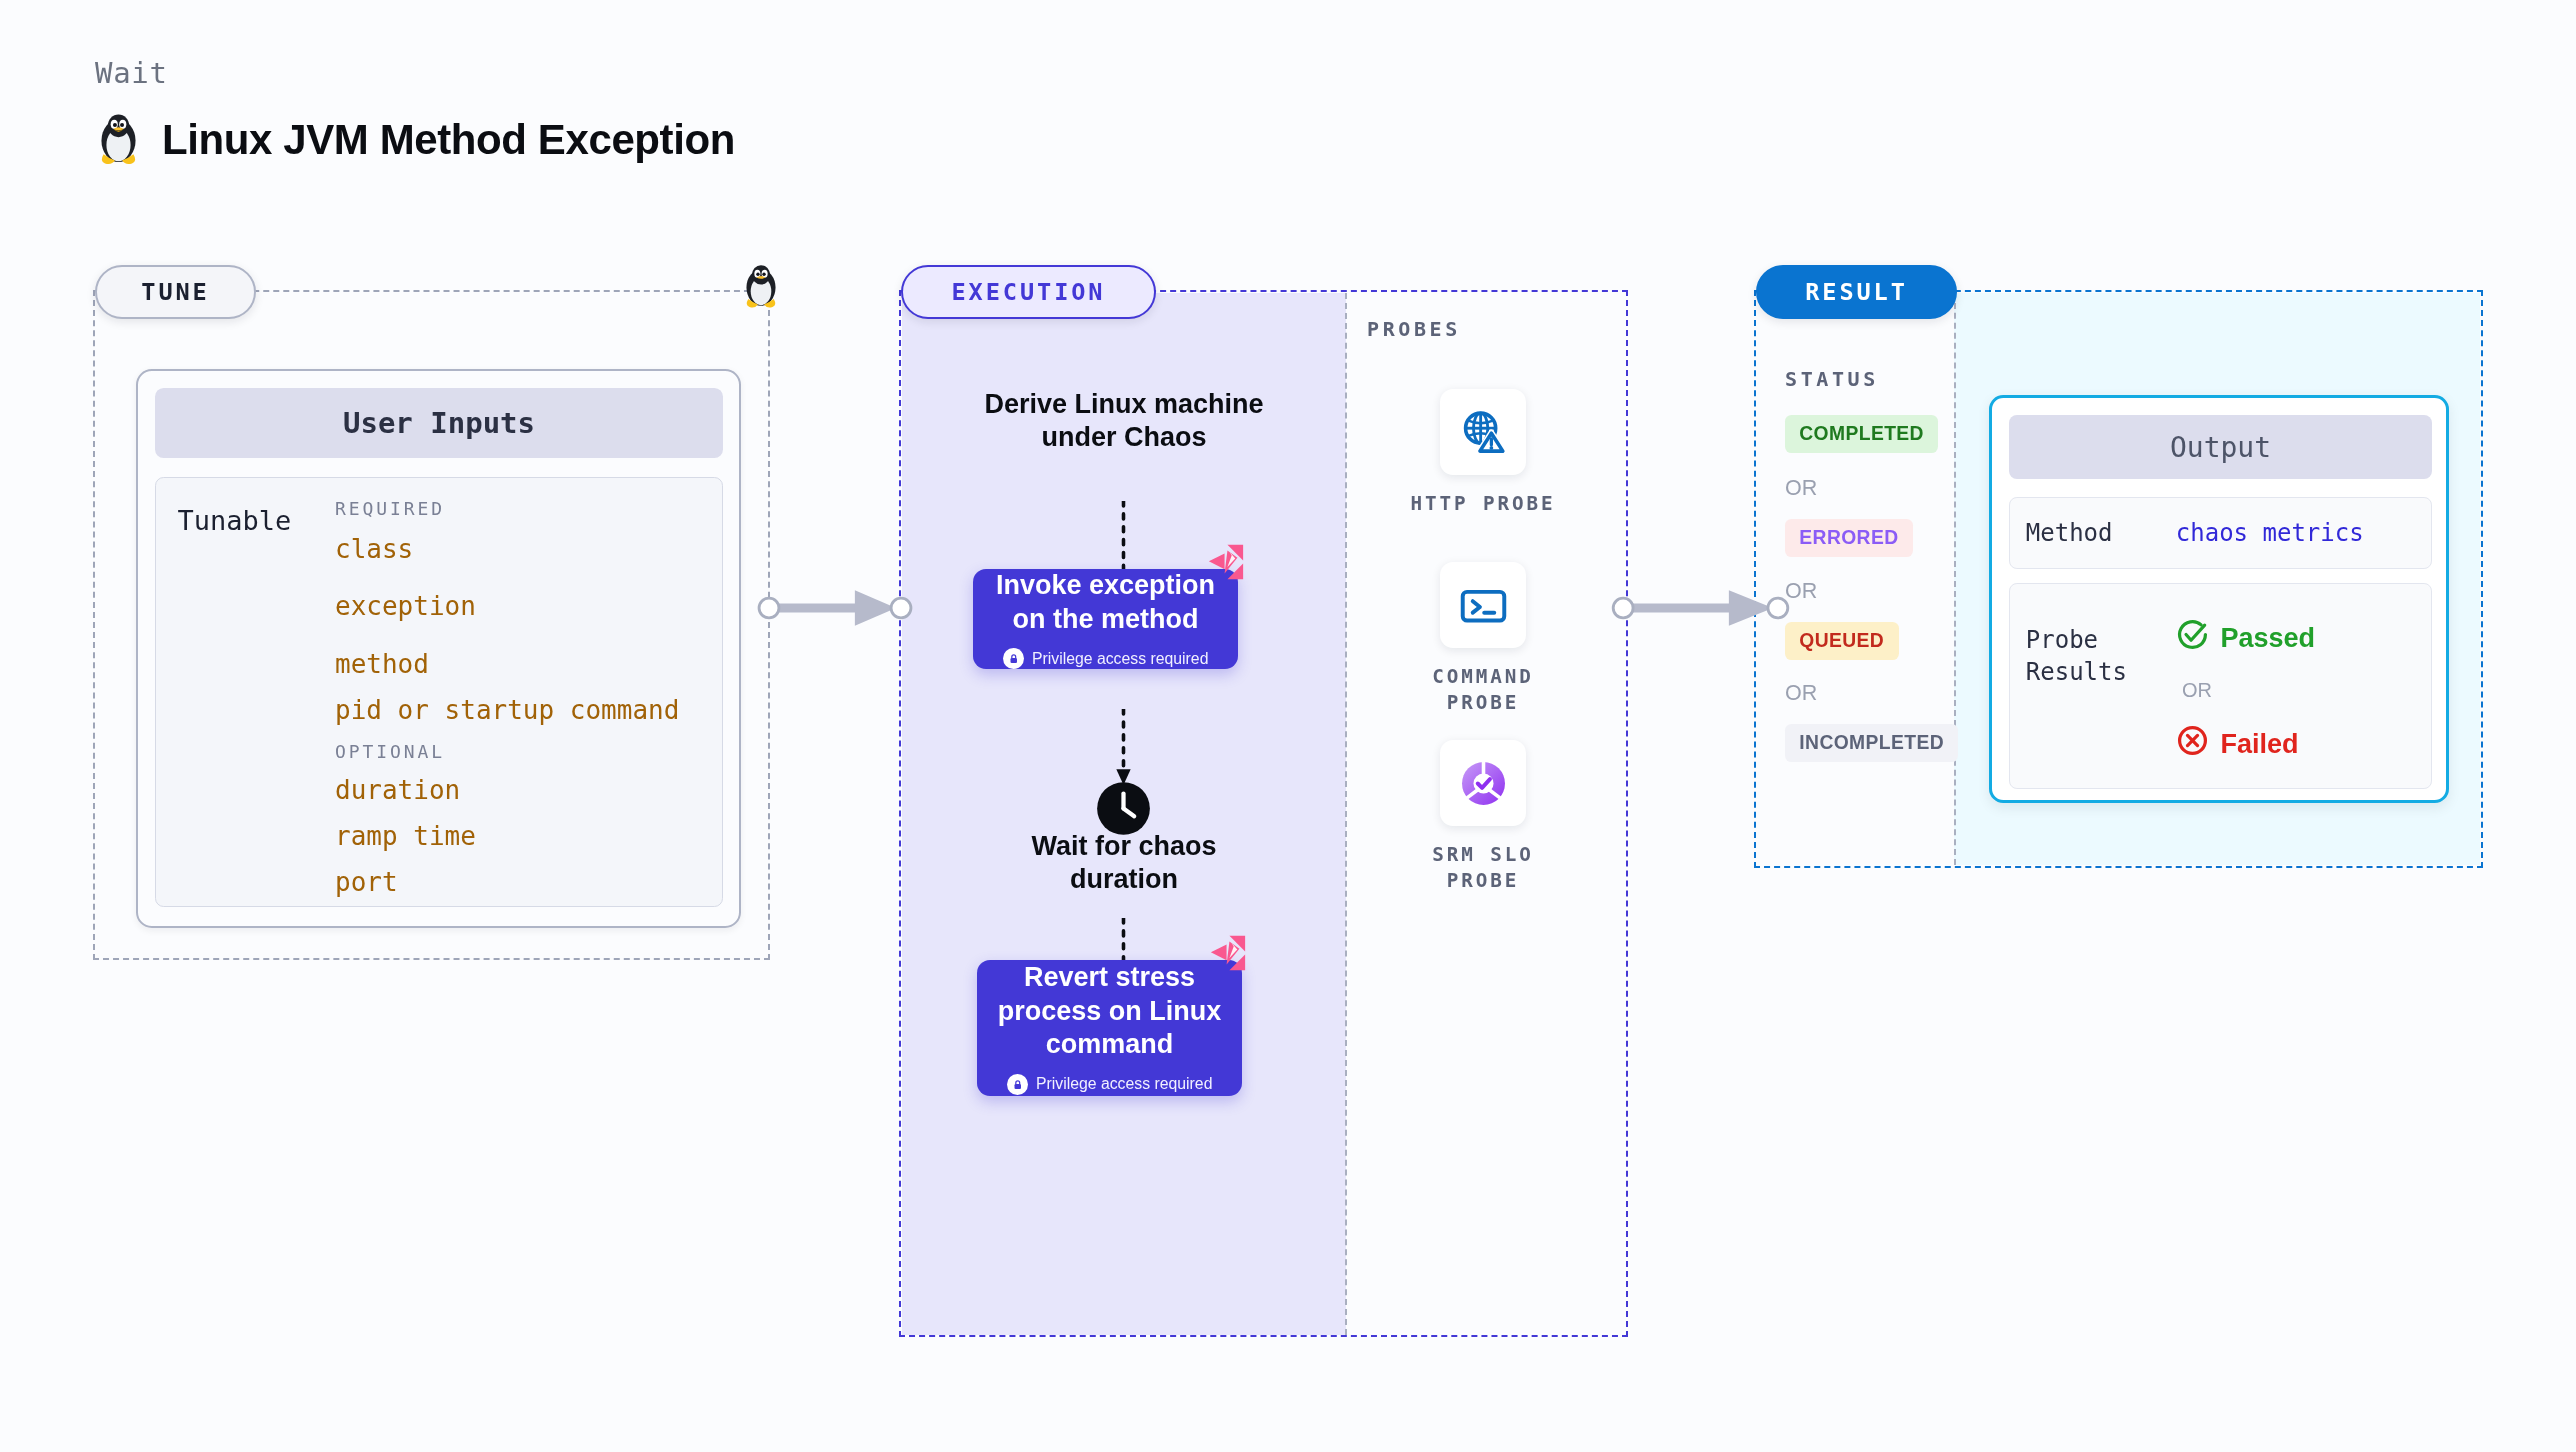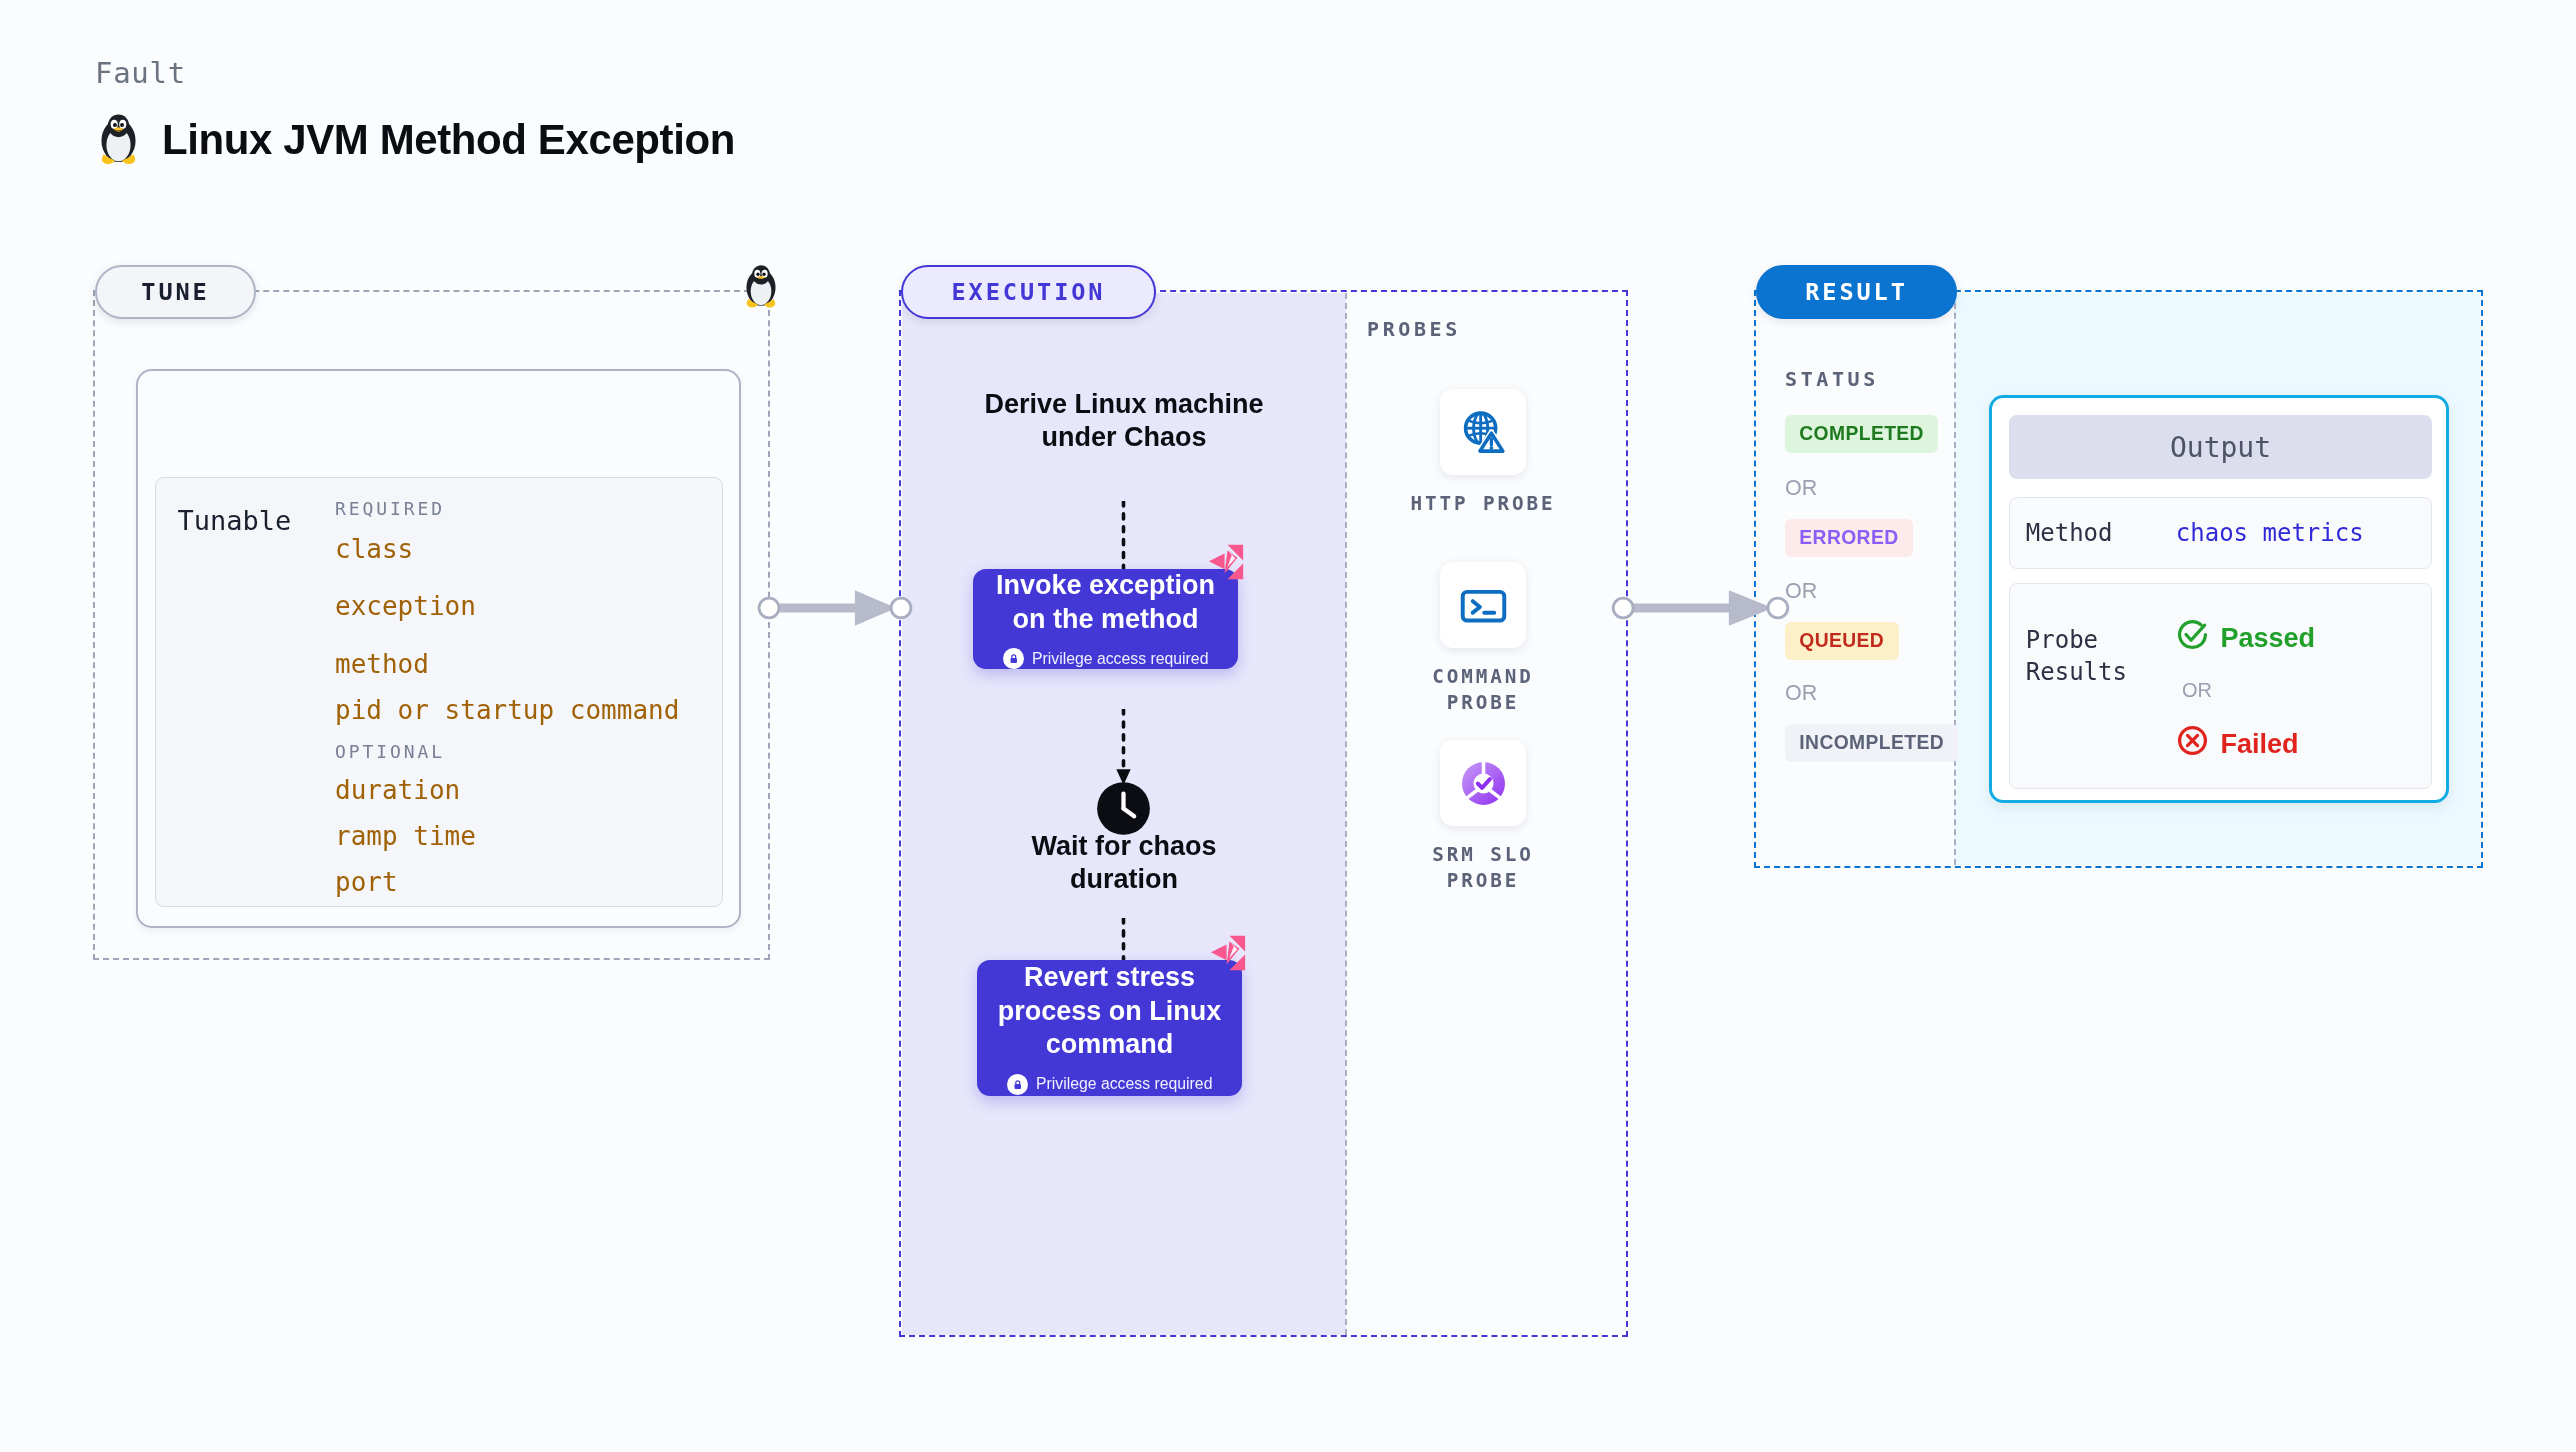--- a/index.html
+++ b/index.html
@@ -249,21 +249,21 @@
   .pr-or {
     position: absolute; left: 172px; top: 95px;
     font-size: 20px; color: #9aa0b0;
   }
 </style>
 </head>
 <body>
 
 <div class="stage">
 
-  <div class="fault-label">Fault</div>
+  <div class="fault-label">Wait</div>
 
   <div class="title-row">
     <span>
       <svg class="tux" width="47" height="54" viewBox="0 0 66 76">
         <ellipse cx="33" cy="39" rx="24" ry="30" fill="#1d2026"></ellipse>
         <ellipse cx="33" cy="45" rx="17" ry="23" fill="#eef1f4"></ellipse>
         <ellipse cx="33" cy="18" rx="15" ry="16" fill="#1d2026"></ellipse>
         <ellipse cx="27" cy="16" rx="5" ry="6.5" fill="#ffffff"></ellipse>
         <ellipse cx="39" cy="16" rx="5" ry="6.5" fill="#ffffff"></ellipse>
         <circle cx="28" cy="17" r="2.8" fill="#11131a"></circle>
@@ -300,20 +300,21 @@
       <ellipse cx="39" cy="16" rx="5" ry="6.5" fill="#ffffff"></ellipse>
       <circle cx="28" cy="17" r="2.8" fill="#11131a"></circle>
       <circle cx="38" cy="17" r="2.8" fill="#11131a"></circle>
       <path d="M25.5 22.5 q7.5 -5 15 0 q-7.5 4 -15 0z" fill="#fbc02d"></path>
       <path d="M12 58 q-6 10 2 13 q9 3 14 -4 q-8 -3 -16 -9z" fill="#f8c21b"></path>
       <path d="M54 58 q6 10 -2 13 q-9 3 -14 -4 q8 -3 16 -9z" fill="#f8c21b"></path>
     </svg>
   </div>
 
   <div class="userinputs-card">
+    <div class="userinputs-header">User Inputs</div>
     <div class="tunable-box">
       <div class="tunable-label">Tunable</div>
       <div class="tunable-list">
         <div class="section-cap">REQUIRED</div>
         <div class="tunable-item">class</div>
         <div class="tunable-item">exception</div>
         <div class="tunable-item tight">method</div>
         <div class="tunable-item tight">pid or startup command</div>
         <div class="section-cap second">OPTIONAL</div>
         <div class="tunable-item tight">duration</div>

